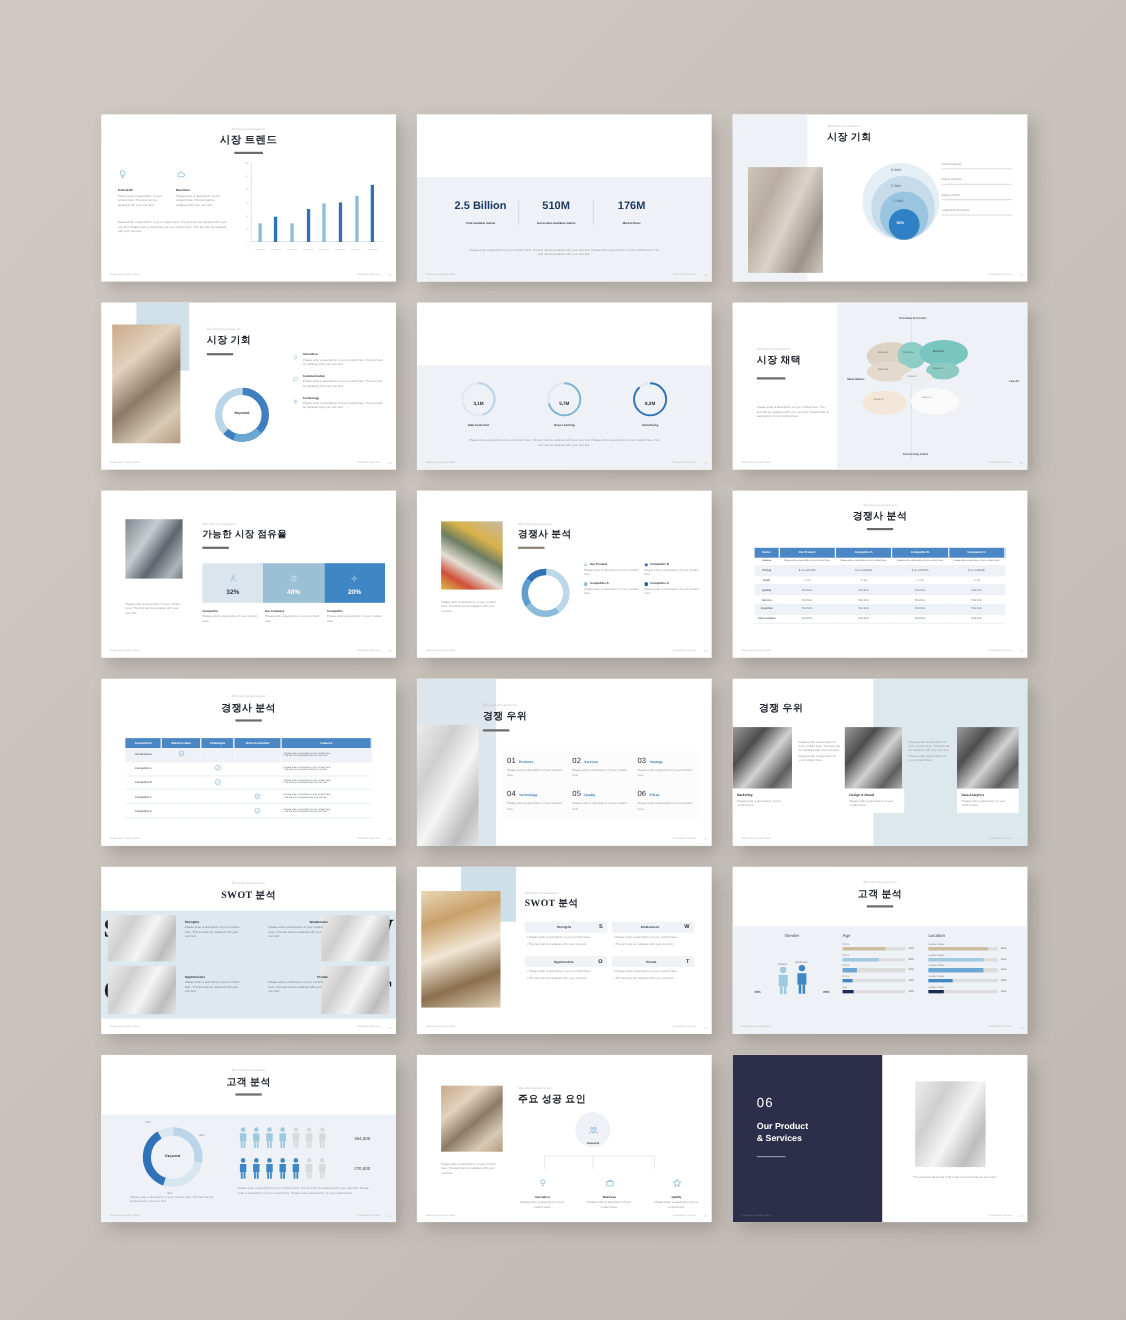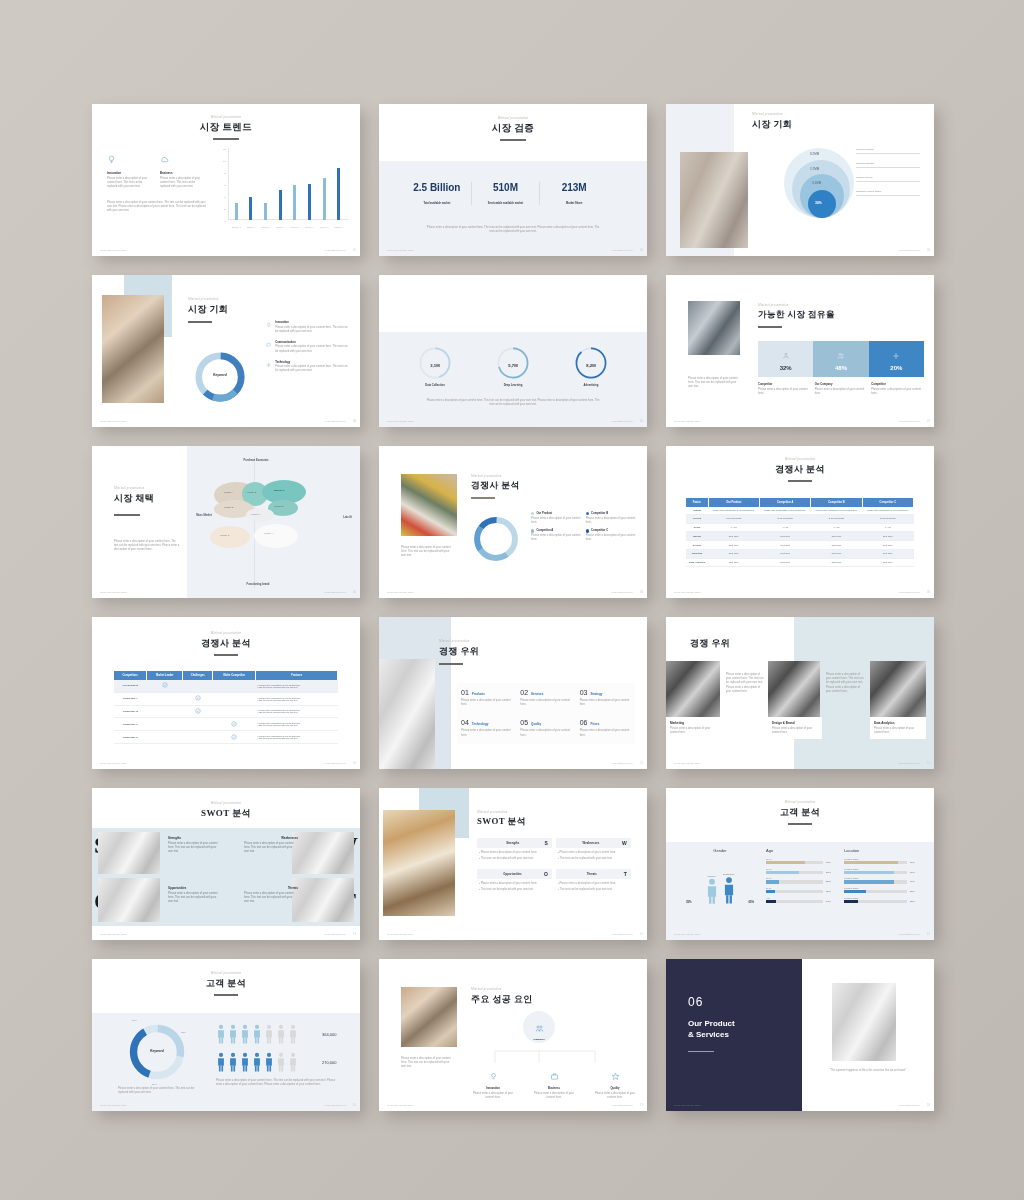--- a/index.html
+++ b/index.html
@@ -111,37 +111,32 @@
           <div style="font-size: 1.8px; color: rgb(181, 181, 181); width: 13px; text-align: center;">Category 7</div>
           <div style="font-size: 1.8px; color: rgb(181, 181, 181); width: 13px; text-align: center;">Category 8</div>
         </div>
     </div>
     <div class="foot-l">Please add company Name</div>
     <div class="foot-r" style="right:14px;">Presentation title here</div>
     <div class="foot-pg">01</div>
   </div>
 
   <div class="slide">
-    <div style="position:absolute;left:0;top:0;width:100%;text-align:center;padding-top:12px;">
-      <div class="eyebrow">Minimal presentation</div>
-      <div class="ktitle" style="font-size:9.5px;margin-top:2px;">시장 검증</div>
-      <div class="rule" style="width:26px;margin:4px auto 0;"></div>
-    </div>
     <div class="band" style="top:57px;bottom:0;"></div>
     <div style="position:absolute;left:24px;right:39px;top:78px;display:flex;">
       <div style="flex:1;text-align:center;border-right:.5px solid #d7dde6;">
         <div style="font-size:10px;font-weight:700;color:#1c3a63;">2.5 Billion</div>
         <div style="font-size:2.6px;font-weight:700;color:#3a3f4a;margin-top:9px;">Total available market</div>
       </div>
       <div style="flex:1;text-align:center;border-right:.5px solid #d7dde6;">
         <div style="font-size:10px;font-weight:700;color:#1c3a63;">510M</div>
         <div style="font-size:2.6px;font-weight:700;color:#3a3f4a;margin-top:9px;">Serviceable available market</div>
       </div>
       <div style="flex:1;text-align:center;">
-        <div style="font-size:10px;font-weight:700;color:#1c3a63;">213M</div>
+        <div style="font-size:10px;font-weight:700;color:#1c3a63;">176M</div>
         <div style="font-size:2.6px;font-weight:700;color:#3a3f4a;margin-top:9px;">Market Share</div>
       </div>
     </div>
     <div class="body-txt" style="position:absolute;left:46px;right:46px;top:122px;text-align:center;">Please enter a description of your content here. The text can be replaced with your own text. Please enter a description of your content here. The text can be replaced with your own text.</div>
     <div class="foot-l">Please add company Name</div>
     <div class="foot-r" style="right:14px;">Presentation title here</div>
     <div class="foot-pg">02</div>
   </div>
 
   <div class="slide">
@@ -248,71 +243,20 @@
           <circle cx="21" cy="21" r="17" fill="none" stroke="#2f72b8" stroke-width="2" stroke-dasharray="94 13" transform="rotate(-90 21 21)"></circle>
         </svg>
         <div style="margin-top:-22px;font-size:4.2px;font-weight:700;color:#2b2f3a;">8,2M</div>
         <div style="margin-top:16px;font-size:2.7px;font-weight:700;color:#3a3f4a;">Advertising</div>
       </div>
     </div>
     <div class="body-txt" style="position:absolute;left:46px;right:46px;top:124px;text-align:center;">Please enter a description of your content here. This text can be replaced with your own text. Please enter a description of your content here. The text can be replaced with your own text.</div>
     <div class="foot-l">Please add company Name</div>
     <div class="foot-r" style="right:14px;">Presentation title here</div>
     <div class="foot-pg">05</div>
-  </div>
-
-  <div class="slide">
-    <div class="ph3" style="position:absolute;left:22px;top:26px;width:52px;height:54px;"></div>
-    <div style="position:absolute;left:92px;top:28px;">
-      <div class="eyebrow">Minimal presentation</div>
-      <div class="ktitle" style="font-size:8.6px;margin-top:2px;">가능한 시장 점유율</div>
-      <div class="rule" style="width:24px;margin-top:5px;"></div>
-    </div>
-    <div class="body-txt" style="position:absolute;left:22px;top:102px;width:54px;">Please enter a description of your content here. This text can be replaced with your own text.</div>
-    <div style="position:absolute;left:92px;right:10px;top:66px;display:flex;">
-      <div style="flex:1;height:36px;background:#dbe5ed;text-align:center;padding-top:5px;">
-        <svg width="8" height="8" viewBox="0 0 24 24" fill="none" stroke="#7ea6c4" stroke-width="1.5">
-            <circle cx="12" cy="7" r="3"></circle>
-            <path d="M5 20a7 7 0 0114 0"></path>
-          </svg>
-        <div style="font-size:6px;font-weight:700;color:#2b3a4d;margin-top:1px;">32%</div>
-      </div>
-      <div style="flex:1;height:36px;background:#9bc0d6;text-align:center;padding-top:5px;">
-        <svg width="8" height="8" viewBox="0 0 24 24" fill="none" stroke="#e8f1f6" stroke-width="1.5">
-            <circle cx="9" cy="7" r="2.6"></circle>
-            <circle cx="16" cy="8" r="2.2"></circle>
-            <path d="M3 20a6 6 0 0112 0M14 20a5 5 0 017-4.5"></path>
-          </svg>
-        <div style="font-size:6px;font-weight:700;color:#ffffff;margin-top:1px;">48%</div>
-      </div>
-      <div style="flex:1;height:36px;background:#3f86c4;text-align:center;padding-top:5px;">
-        <svg width="8" height="8" viewBox="0 0 24 24" fill="none" stroke="#dbeaf5" stroke-width="1.5">
-            <circle cx="12" cy="12" r="3"></circle>
-            <path d="M12 3v5M12 16v5M4 12h5M15 12h5"></path>
-          </svg>
-        <div style="font-size:6px;font-weight:700;color:#ffffff;margin-top:1px;">20%</div>
-      </div>
-    </div>
-    <div style="position:absolute;left:92px;right:10px;top:108px;display:flex;gap:4px;">
-      <div style="flex:1;">
-        <div class="lbl" style="font-size:2.7px;">Competitor</div>
-        <div class="body-txt" style="margin-top:2px;">Please enter a description of your content here.</div>
-      </div>
-      <div style="flex:1;">
-        <div class="lbl" style="font-size:2.7px;">Our Company</div>
-        <div class="body-txt" style="margin-top:2px;">Please enter a description of your content here.</div>
-      </div>
-      <div style="flex:1;">
-        <div class="lbl" style="font-size:2.7px;">Competitor</div>
-        <div class="body-txt" style="margin-top:2px;">Please enter a description of your content here.</div>
-      </div>
-    </div>
-    <div class="foot-l">Please add company Name</div>
-    <div class="foot-r" style="right:14px;">Presentation title here</div>
-    <div class="foot-pg">07</div>
   </div>
 
   <div class="slide">
     <div style="position:absolute;left:95px;top:0;right:0;bottom:0;background:#eef1f6;"></div>
     <div style="position:absolute;left:22px;top:40px;width:66px;">
       <div class="eyebrow">Minimal presentation</div>
       <div class="ktitle" style="font-size:9px;margin-top:2px;">시장 채택</div>
       <div class="rule" style="width:26px;margin-top:9px;"></div>
       <div class="body-txt" style="margin-top:24px;">Please enter a description of your content here. The text can be replaced with your own text. Please enter a description of your content here.</div>
     </div>
@@ -338,20 +282,71 @@
       <div style="position:absolute;left:59px;top:57px;font-size:2.3px;color:#8a8a8a;">Market F</div>
       <div style="position:absolute;left:28px;top:78px;font-size:2.3px;color:#8b8170;">Market G</div>
       <div style="position:absolute;left:72px;top:76px;font-size:2.3px;color:#9a9a9a;">Market H</div>
     </div>
     <div class="foot-l">Please add company Name</div>
     <div class="foot-r" style="right:14px;">Presentation title here</div>
     <div class="foot-pg">06</div>
   </div>
 
   <div class="slide">
+    <div class="ph3" style="position:absolute;left:22px;top:26px;width:52px;height:54px;"></div>
+    <div style="position:absolute;left:92px;top:28px;">
+      <div class="eyebrow">Minimal presentation</div>
+      <div class="ktitle" style="font-size:8.6px;margin-top:2px;">가능한 시장 점유율</div>
+      <div class="rule" style="width:24px;margin-top:5px;"></div>
+    </div>
+    <div class="body-txt" style="position:absolute;left:22px;top:102px;width:54px;">Please enter a description of your content here. This text can be replaced with your own text.</div>
+    <div style="position:absolute;left:92px;right:10px;top:66px;display:flex;">
+      <div style="flex:1;height:36px;background:#dbe5ed;text-align:center;padding-top:5px;">
+        <svg width="8" height="8" viewBox="0 0 24 24" fill="none" stroke="#7ea6c4" stroke-width="1.5">
+            <circle cx="12" cy="7" r="3"></circle>
+            <path d="M5 20a7 7 0 0114 0"></path>
+          </svg>
+        <div style="font-size:6px;font-weight:700;color:#2b3a4d;margin-top:1px;">32%</div>
+      </div>
+      <div style="flex:1;height:36px;background:#9bc0d6;text-align:center;padding-top:5px;">
+        <svg width="8" height="8" viewBox="0 0 24 24" fill="none" stroke="#e8f1f6" stroke-width="1.5">
+            <circle cx="9" cy="7" r="2.6"></circle>
+            <circle cx="16" cy="8" r="2.2"></circle>
+            <path d="M3 20a6 6 0 0112 0M14 20a5 5 0 017-4.5"></path>
+          </svg>
+        <div style="font-size:6px;font-weight:700;color:#ffffff;margin-top:1px;">48%</div>
+      </div>
+      <div style="flex:1;height:36px;background:#3f86c4;text-align:center;padding-top:5px;">
+        <svg width="8" height="8" viewBox="0 0 24 24" fill="none" stroke="#dbeaf5" stroke-width="1.5">
+            <circle cx="12" cy="12" r="3"></circle>
+            <path d="M12 3v5M12 16v5M4 12h5M15 12h5"></path>
+          </svg>
+        <div style="font-size:6px;font-weight:700;color:#ffffff;margin-top:1px;">20%</div>
+      </div>
+    </div>
+    <div style="position:absolute;left:92px;right:10px;top:108px;display:flex;gap:4px;">
+      <div style="flex:1;">
+        <div class="lbl" style="font-size:2.7px;">Competitor</div>
+        <div class="body-txt" style="margin-top:2px;">Please enter a description of your content here.</div>
+      </div>
+      <div style="flex:1;">
+        <div class="lbl" style="font-size:2.7px;">Our Company</div>
+        <div class="body-txt" style="margin-top:2px;">Please enter a description of your content here.</div>
+      </div>
+      <div style="flex:1;">
+        <div class="lbl" style="font-size:2.7px;">Competitor</div>
+        <div class="body-txt" style="margin-top:2px;">Please enter a description of your content here.</div>
+      </div>
+    </div>
+    <div class="foot-l">Please add company Name</div>
+    <div class="foot-r" style="right:14px;">Presentation title here</div>
+    <div class="foot-pg">07</div>
+  </div>
+
+  <div class="slide">
     <div class="ph-art" style="position:absolute;left:22px;top:28px;width:56px;height:62px;"></div>
     <div style="position:absolute;left:92px;top:28px;">
       <div class="eyebrow">Minimal presentation</div>
       <div class="ktitle" style="font-size:8.8px;margin-top:2px;">경쟁사 분석</div>
       <div class="rule" style="width:24px;margin-top:5px;background:#8b8276;"></div>
     </div>
     <div class="body-txt" style="position:absolute;left:22px;top:100px;width:54px;">Please enter a description of your content here. This text can be replaced with your own text.</div>
     <div style="position:absolute;left:92px;top:68px;width:50px;height:50px;">
       <svg viewBox="0 0 42 42" width="50" height="50">
         <circle cx="21" cy="21" r="15.9" fill="none" stroke="#bcd8e8" stroke-width="5" stroke-dasharray="40 60" stroke-dashoffset="25"></circle>

